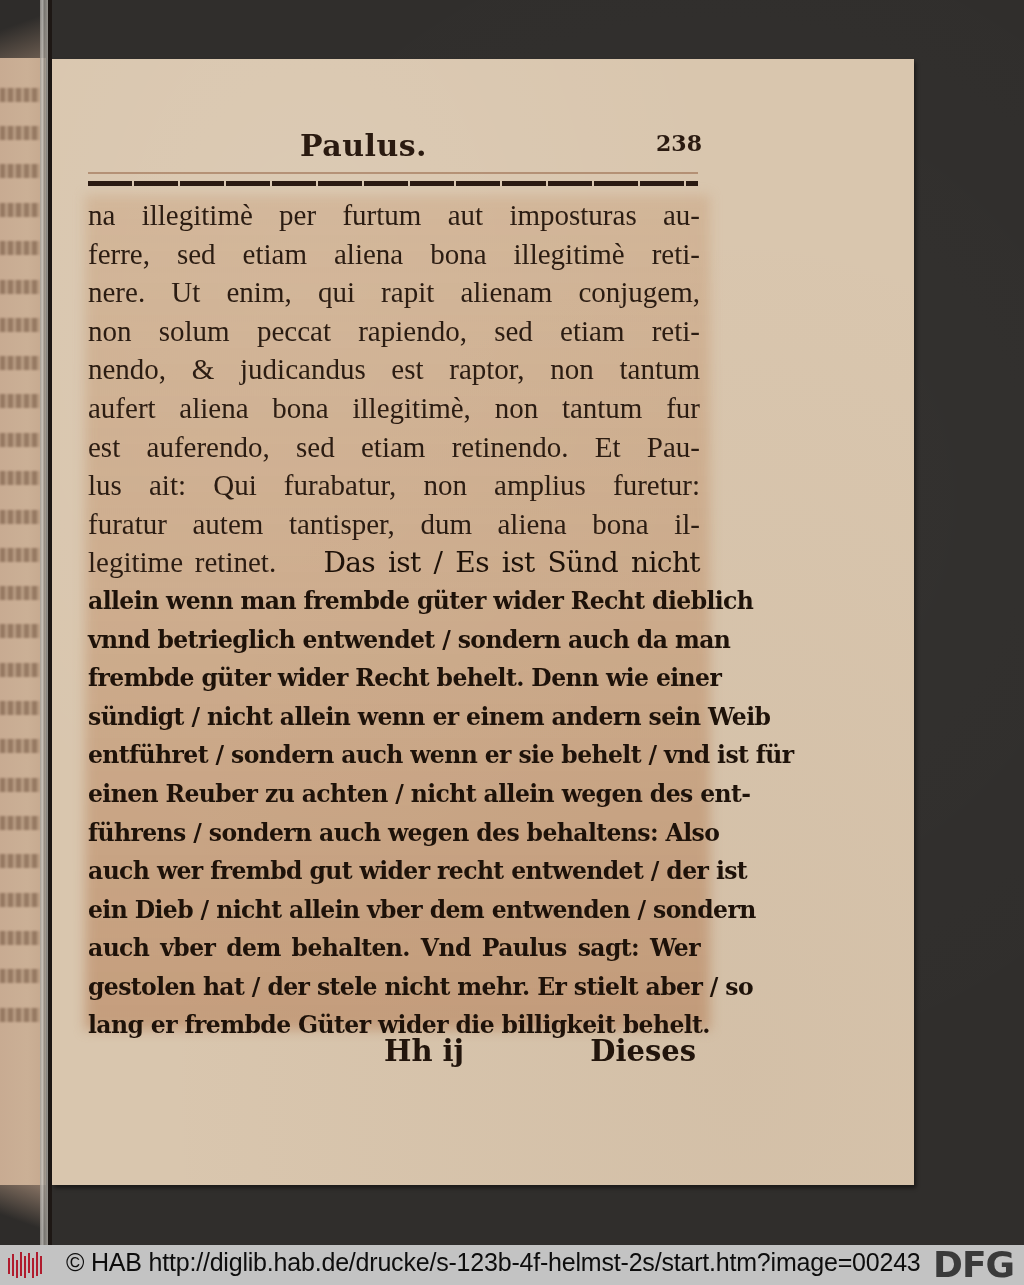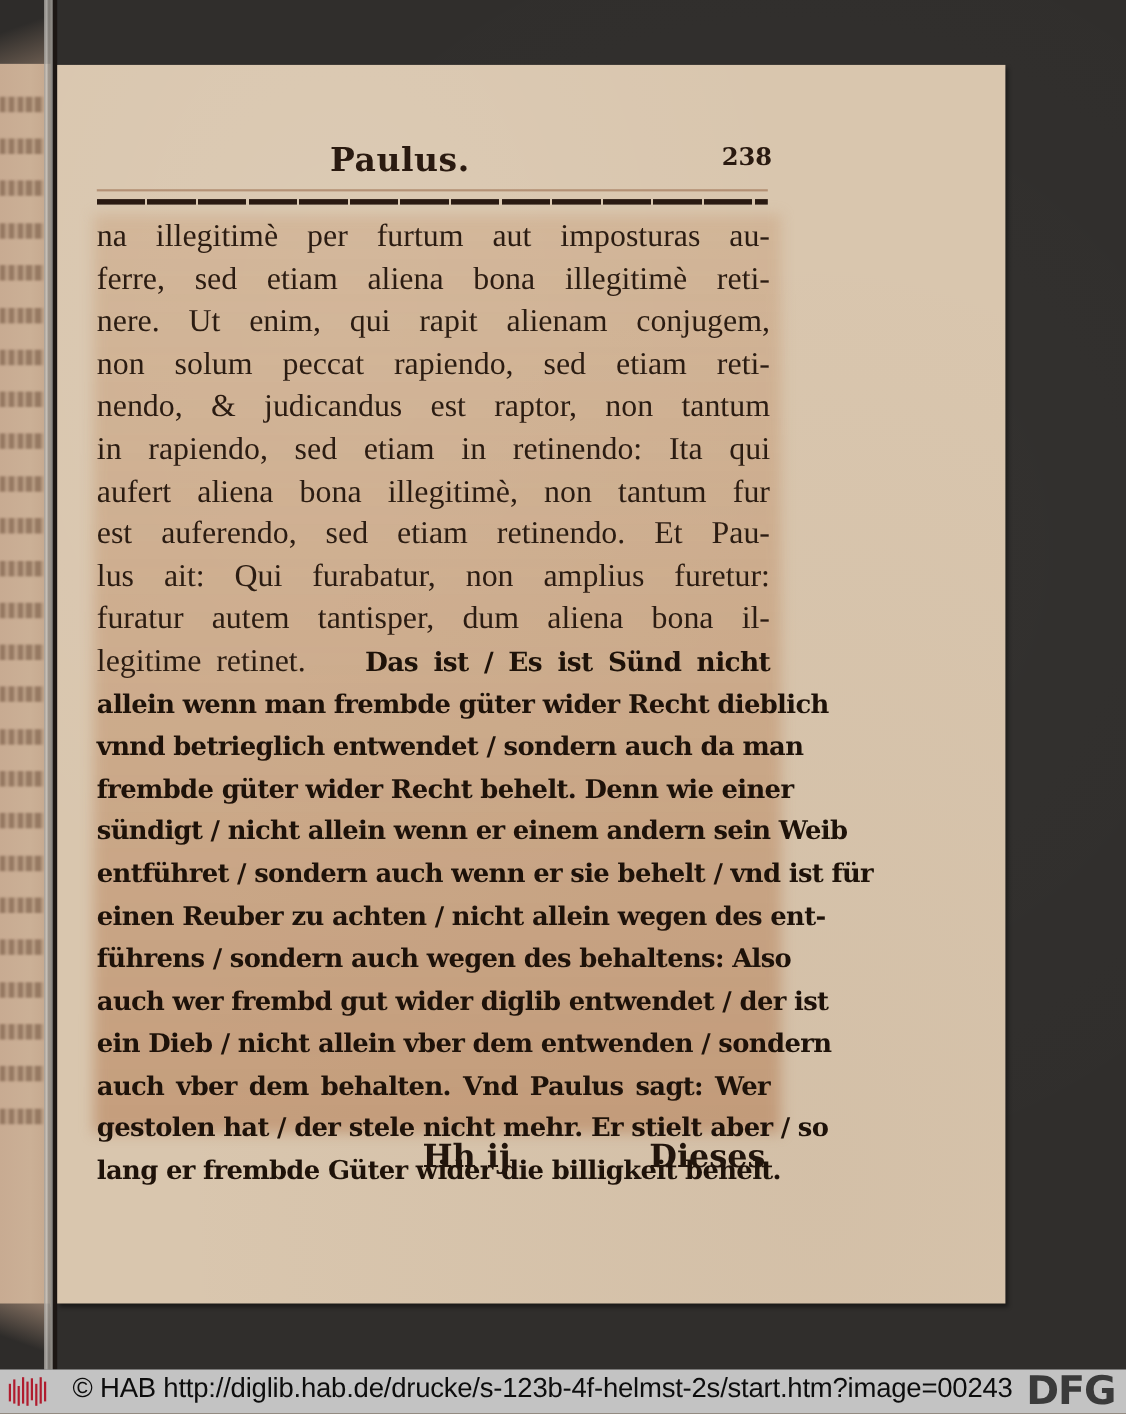--- a/index.html
+++ b/index.html
@@ -82,21 +82,21 @@
     height:38.6px; line-height:38.6px; white-space:nowrap;
     font-size:29px; color:#2b1c12;
     text-align:justify; text-align-last:justify;
   }
   .latin { font-family:"Liberation Serif", serif; }
   .fraktur {
     font-family:"DejaVu Serif", serif; font-weight:bold; font-size:23.5px;
     color:#1e1209; letter-spacing:-0.6px;
   }
   .mixed .latin-part { font-family:"Liberation Serif", serif; font-size:29px; color:#2b1c12; }
-  .mixed .fraktur-part { font-family:"DejaVu Serif", serif; font-weight:bold; font-size:24px; color:#1e1209; letter-spacing:-0.6px; }
+  .mixed .fraktur-part { font-family:"DejaVu Serif", serif; font-weight:normal; font-size:28px; color:#1e1209; letter-spacing:-0.6px; }
   .footer-line {
     position:absolute; left:88px; top:1030px; width:612px; height:40px;
     font-family:"DejaVu Serif", serif; font-weight:bold; font-size:29px; color:#22150c;
   }
   .signature { position:absolute; left:296px; top:4px; }
   .catchword { position:absolute; right:4px; top:4px; }
   .bottom-bar {
     position:absolute; left:0; top:1245px; width:1024px; height:40px;
     background:#c3c3c3;
     font-family:"Liberation Sans", sans-serif;
@@ -158,37 +158,36 @@
   </div>
   <div class="rule-thin"></div>
   <div class="rule-thick"></div>
 
   <div class="body-text">
     <div class="line latin">na illegitimè per furtum aut imposturas au-</div>
     <div class="line latin">ferre, sed etiam aliena bona illegitimè reti-</div>
     <div class="line latin">nere. Ut enim, qui rapit alienam conjugem,</div>
     <div class="line latin">non solum peccat rapiendo, sed etiam reti-</div>
     <div class="line latin">nendo, &amp; judicandus est raptor, non tantum</div>
-    <div class="line latin">in rapiendo, sed etiam in retinendo: Ita qui</div>
     <div class="line latin">aufert aliena bona illegitimè, non tantum fur</div>
     <div class="line latin">est auferendo, sed etiam retinendo. Et Pau-</div>
     <div class="line latin">lus ait: Qui furabatur, non amplius furetur:</div>
     <div class="line latin">furatur autem tantisper, dum aliena bona il-</div>
     <div class="line mixed">
       <span class="latin-part">legitime retinet.</span>&nbsp;&nbsp;&nbsp;
       <span class="fraktur-part">Das ist / Es ist Sünd nicht</span>
     </div>
     <div class="line fraktur">allein wenn man frembde güter wider Recht dieblich</div>
     <div class="line fraktur">vnnd betrieglich entwendet / sondern auch da man</div>
     <div class="line fraktur">frembde güter wider Recht behelt. Denn wie einer</div>
     <div class="line fraktur">sündigt / nicht allein wenn er einem andern sein Weib</div>
     <div class="line fraktur">entführet / sondern auch wenn er sie behelt / vnd ist für</div>
     <div class="line fraktur">einen Reuber zu achten / nicht allein wegen des ent-</div>
     <div class="line fraktur">führens / sondern auch wegen des behaltens: Also</div>
-    <div class="line fraktur">auch wer frembd gut wider diglib entwendet / der ist</div>
+    <div class="line fraktur">auch wer frembd gut wider recht entwendet / der ist</div>
     <div class="line fraktur">ein Dieb / nicht allein vber dem entwenden / sondern</div>
     <div class="line fraktur">auch vber dem behalten. Vnd Paulus sagt: Wer</div>
     <div class="line fraktur">gestolen hat / der stele nicht mehr. Er stielt aber / so</div>
     <div class="line fraktur" style="text-align-last:left;">lang er frembde Güter wider die billigkeit behelt.</div>
   </div>
 
   <div class="footer-line">
     <span class="signature">Hh ij</span>
     <span class="catchword">Dieses</span>
   </div>

